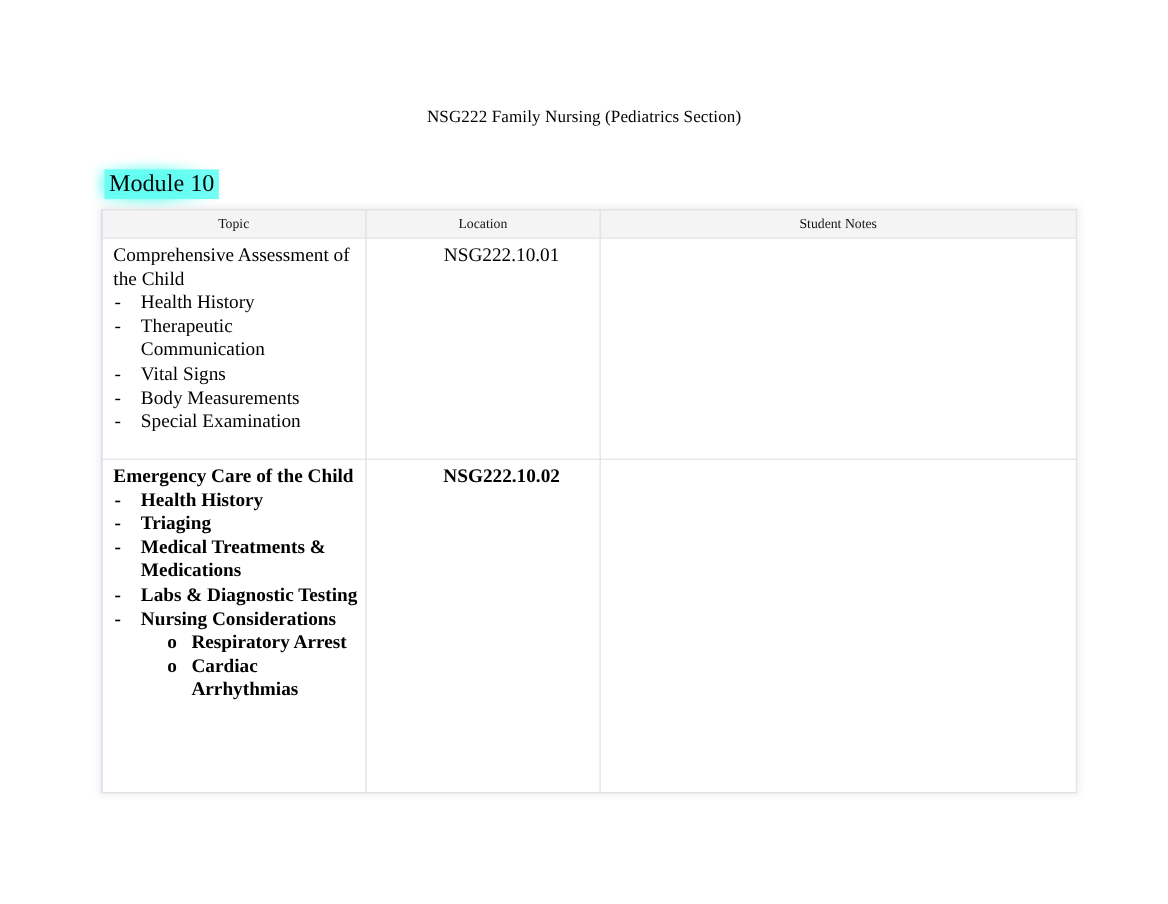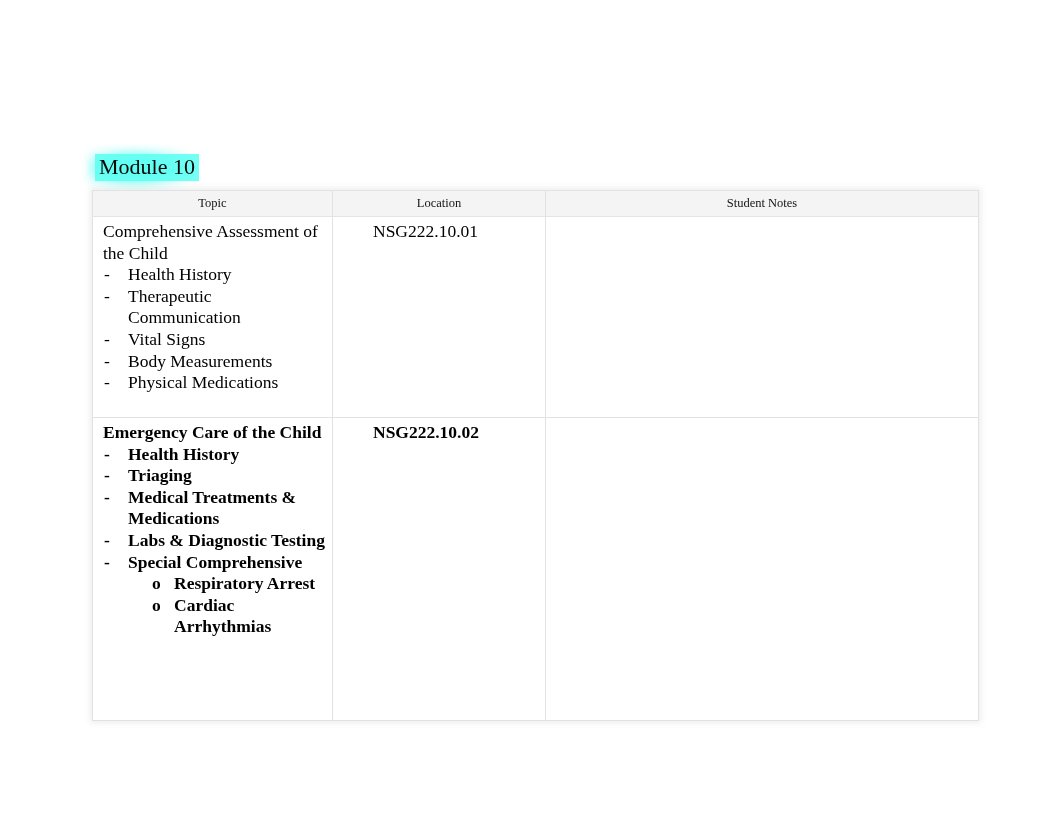--- a/index.html
+++ b/index.html
@@ -106,20 +106,21 @@
   .cell-inner {
     padding: 4px 6px 8px 10px;
     font-size: 17.5px;
     line-height: 21.6px;
   }
   .cell-location {
     padding: 4px 6px 8px 40px;
     font-size: 17.5px;
     line-height: 21.6px;
     white-space: nowrap;
+    text-align: center;
   }
   .row-1 td { height: 200px; }
   .row-2 td { height: 302px; font-weight: bold; }
 
   .topic-heading {
     margin: 0 0 0 0;
   }
 
   
   ul.dash-list {
@@ -156,20 +157,21 @@
     width: 14px;
     text-align: left;
   }
   .li-text { display: block; }
 </style>
 </head>
 <body>
 
 <div class="page">
 
+  <div class="doc-title line1">NSG222 Family Nursing (Pediatrics Section)</div>
 
 
   <div class="module-glow"></div>
   <div class="module-wrap">
     <span class="module-label">Module 10</span>
   </div>
 
   <table class="blueprint-table">
     <colgroup>
       <col class="c-topic">
@@ -200,21 +202,21 @@
                 <li>
                   <span class="marker">-</span>
                   <span class="li-text">Vital Signs</span>
                 </li>
                 <li>
                   <span class="marker">-</span>
                   <span class="li-text">Body Measurements</span>
                 </li>
                 <li>
                   <span class="marker">-</span>
-                  <span class="li-text">Physical Medications</span>
+                  <span class="li-text">Special Examination</span>
                 </li>
               </ul>
             </div>
           </td>
           <td>
             <div class="cell-location">NSG222.10.01</div>
           </td>
           <td>
             <div class="cell-inner"></div>
           </td>
@@ -235,21 +237,21 @@
                 <li>
                   <span class="marker">-</span>
                   <span class="li-text">Medical Treatments &amp; Medications</span>
                 </li>
                 <li>
                   <span class="marker">-</span>
                   <span class="li-text">Labs &amp; Diagnostic Testing</span>
                 </li>
                 <li>
                   <span class="marker">-</span>
-                  <span class="li-text">Special Comprehensive</span>
+                  <span class="li-text">Nursing Considerations</span>
                   <ul class="circle-list">
                     <li>
                       <span class="marker">o</span>
                       <span class="li-text">Respiratory Arrest</span>
                     </li>
                     <li>
                       <span class="marker">o</span>
                       <span class="li-text">Cardiac Arrhythmias</span>
                     </li>
                   </ul>

